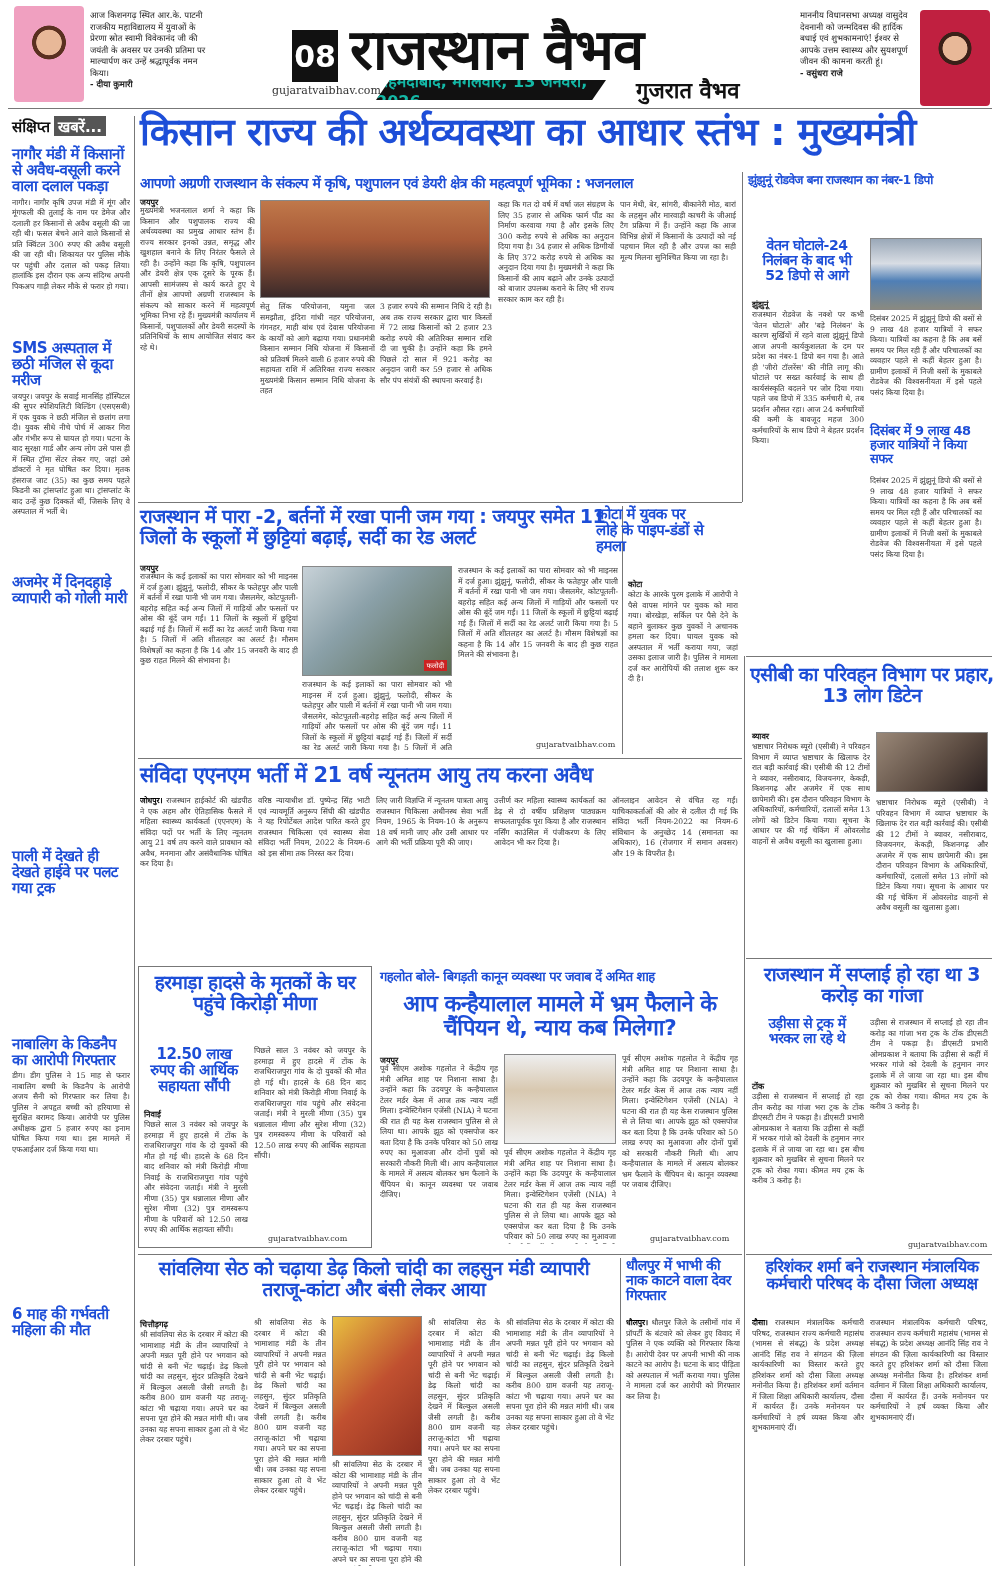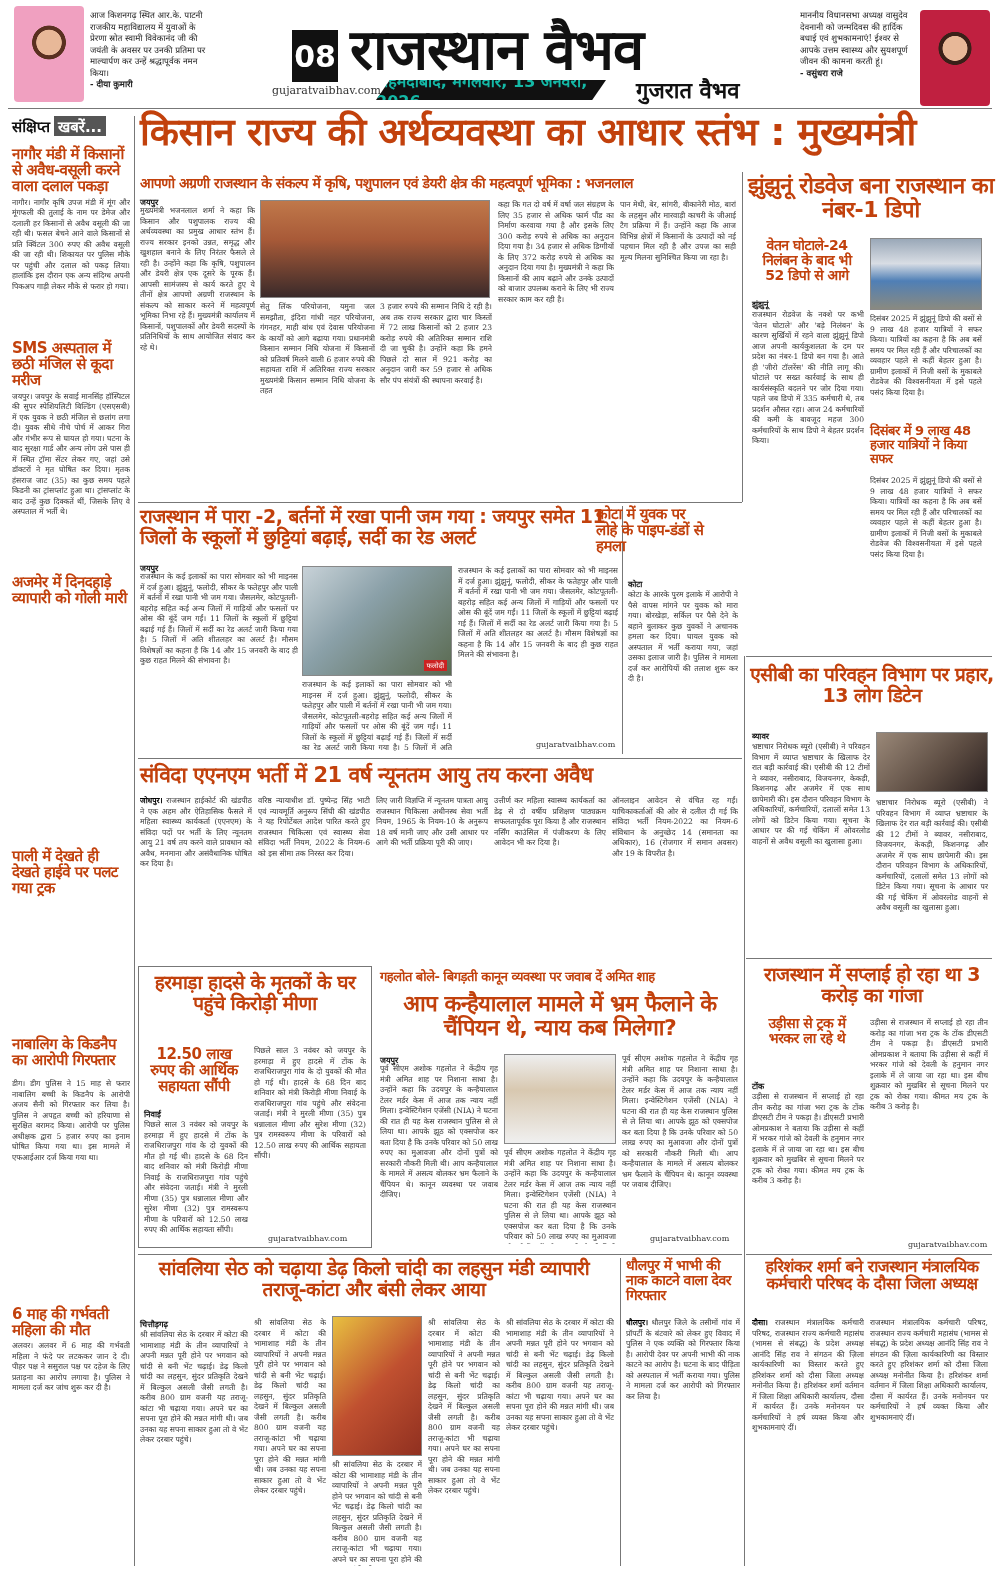--- a/index.html
+++ b/index.html
@@ -16,21 +16,21 @@
 .portrait.pink{background:radial-gradient(circle at 50% 38%,#e8b898 0 18%,#5a3020 19% 24%,#f0a0c0 25% 100%)}
 .portrait.red{background:radial-gradient(circle at 50% 40%,#e8b898 0 18%,#3a2018 19% 24%,#c02040 25% 100%)}
 .quote{font-size:8.5px;line-height:11.5px;color:#222}
 .quote .by{font-weight:bold}
 .pageno{background:#111;color:#fff;font-family:"DejaVu Sans",sans-serif;font-weight:bold;font-size:30px;display:flex;align-items:center;justify-content:center}
 .mast{font-family:"DejaVu Sans",sans-serif;font-weight:900;font-size:56px;letter-spacing:-1px;line-height:64px}
 .dateband{background:#111;color:#14b8a6;font-family:"DejaVu Sans",sans-serif;font-weight:bold;font-size:16px;display:flex;align-items:center;justify-content:center;clip-path:polygon(6% 0,100% 0,94% 100%,0 100%)}
 .sub-mast{font-family:"DejaVu Sans",sans-serif;font-weight:900;font-size:22px}
 .site{font-size:11px;color:#333}
 .rule{border-top:1px solid #777}
-.hl{font-family:"DejaVu Sans",sans-serif;font-weight:bold;line-height:1.08;color:#c2410c;letter-spacing:-0.5px}
+.hl{font-family:"DejaVu Sans",sans-serif;font-weight:bold;line-height:1.08;color:#1d4ed8;letter-spacing:-0.5px}
 .body-txt{font-size:7.6px;line-height:10.5px;color:#333;text-align:justify;overflow:hidden}
 .body-txt b{color:#000}
 .brief-tag{display:flex;align-items:flex-start;font-family:"DejaVu Sans",sans-serif;font-weight:bold;font-size:15px}
 .brief-tag .grey{background:#555;color:#fff;padding:0 4px;margin-left:4px}
 .vline{border-left:1px solid #777}
 .boxed{border:1px solid #777}
 .tag-red{background:#c22;color:#fff;font-size:7px;padding:1px 3px;font-family:"DejaVu Sans",sans-serif}
 </style>
 </head>
 <body>
@@ -66,40 +66,39 @@
   <div class="body-txt" style="height:190px;margin-top:3px">जयपुर। जयपुर के सवाई मानसिंह हॉस्पिटल की सुपर स्पेशियलिटी बिल्डिंग (एसएसबी) में एक युवक ने छठी मंजिल से छलांग लगा दी। युवक सीधे नीचे पोर्च में आकर गिरा और गंभीर रूप से घायल हो गया। घटना के बाद सुरक्षा गार्ड और अन्य लोग उसे पास ही में स्थित ट्रॉमा सेंटर लेकर गए, जहां उसे डॉक्टरों ने मृत घोषित कर दिया। मृतक हंसराज जाट (35) का कुछ समय पहले किडनी का ट्रांसप्लांट हुआ था। ट्रांसप्लांट के बाद उन्हें कुछ दिक्कतें थीं, जिसके लिए वे अस्पताल में भर्ती थे।</div>
 </div>
 <div class="abs" style="left:12px;top:574px;width:118px">
   <div class="hl" style="font-size:15px">अजमेर में दिनदहाड़े व्यापारी को गोली मारी</div>
 </div>
 <div class="abs" style="left:12px;top:848px;width:118px">
   <div class="hl" style="font-size:15px">पाली में देखते ही देखते हाईवे पर पलट गया ट्रक</div>
 </div>
 <div class="abs" style="left:12px;top:1036px;width:118px">
   <div class="hl" style="font-size:15px">नाबालिग के किडनैप का आरोपी गिरफ्तार</div>
-  <div class="body-txt" style="height:220px;margin-top:11px">डीग। डीग पुलिस ने 15 माह से फरार नाबालिग बच्ची के किडनैप के आरोपी अजय सैनी को गिरफ्तार कर लिया है। पुलिस ने अपहृत बच्ची को हरियाणा से सुरक्षित बरामद किया। आरोपी पर पुलिस अधीक्षक द्वारा 5 हजार रुपए का इनाम घोषित किया गया था। इस मामले में एफआईआर दर्ज किया गया था।</div>
+  <div class="body-txt" style="height:220px;margin-top:3px">डीग। डीग पुलिस ने 15 माह से फरार नाबालिग बच्ची के किडनैप के आरोपी अजय सैनी को गिरफ्तार कर लिया है। पुलिस ने अपहृत बच्ची को हरियाणा से सुरक्षित बरामद किया। आरोपी पर पुलिस अधीक्षक द्वारा 5 हजार रुपए का इनाम घोषित किया गया था। इस मामले में एफआईआर दर्ज किया गया था।</div>
 </div>
 <div class="abs" style="left:12px;top:1306px;width:118px">
   <div class="hl" style="font-size:15px">6 माह की गर्भवती महिला की मौत</div>
-  <div class="body-txt" style="height:220px;margin-top:3px">अलवर। अलवर में 6 माह की गर्भवती महिला ने फंदे पर लटककर जान दे दी। पीहर पक्ष ने ससुराल पक्ष पर दहेज के लिए प्रताड़ना का आरोप लगाया है। पुलिस ने मामला दर्ज कर जांच शुरू कर दी है।</div>
 </div>
 <div class="abs vline" style="left:134px;top:116px;height:1450px"></div>
 
 <div class="abs hl" style="left:140px;top:112px;width:850px;font-size:38px;font-weight:900;white-space:nowrap">किसान राज्य की अर्थव्यवस्था का आधार स्तंभ : मुख्यमंत्री</div>
 <div class="abs hl" style="left:140px;top:176px;width:600px;font-size:14px;white-space:nowrap">आपणो अग्रणी राजस्थान के संकल्प में कृषि, पशुपालन एवं डेयरी क्षेत्र की महत्वपूर्ण भूमिका : भजनलाल</div>
 <div class="abs" style="left:140px;top:196px;font-size:8px;font-weight:bold">जयपुर</div>
 <div class="abs body-txt" style="left:140px;top:206px;width:115px;height:290px">मुख्यमंत्री भजनलाल शर्मा ने कहा कि किसान और पशुपालक राज्य की अर्थव्यवस्था का प्रमुख आधार स्तंभ हैं। राज्य सरकार इनको उन्नत, समृद्ध और खुशहाल बनाने के लिए निरंतर फैसले ले रही है। उन्होंने कहा कि कृषि, पशुपालन और डेयरी क्षेत्र एक दूसरे के पूरक हैं। आपसी सामंजस्य से कार्य करते हुए ये तीनों क्षेत्र आपणो अग्रणी राजस्थान के संकल्प को साकार करने में महत्वपूर्ण भूमिका निभा रहे हैं। मुख्यमंत्री कार्यालय में किसानों, पशुपालकों और डेयरी सदस्यों के प्रतिनिधियों के साथ आयोजित संवाद कर रहे थे।</div>
 <div class="abs photo hall" style="left:260px;top:200px;width:230px;height:98px"></div>
 <div class="abs body-txt" style="left:260px;top:302px;width:115px;height:194px">सेतु लिंक परियोजना, यमुना जल समझौता, इंदिरा गांधी नहर परियोजना, गंगनहर, माही बांध एवं देवास परियोजना के कार्यों को आगे बढ़ाया गया। प्रधानमंत्री किसान सम्मान निधि योजना में किसानों को प्रतिवर्ष मिलने वाली 6 हजार रुपये की सहायता राशि में अतिरिक्त राज्य सरकार मुख्यमंत्री किसान सम्मान निधि योजना के तहत</div>
 <div class="abs body-txt" style="left:380px;top:302px;width:112px;height:194px">3 हजार रुपये की सम्मान निधि दे रही है। अब तक राज्य सरकार द्वारा चार किस्तों में 72 लाख किसानों को 2 हजार 23 करोड़ रुपये की अतिरिक्त सम्मान राशि दी जा चुकी है। उन्होंने कहा कि हमने पिछले दो साल में 921 करोड़ का अनुदान जारी कर 59 हजार से अधिक सौर पंप संयंत्रों की स्थापना करवाई है।</div>
 <div class="abs body-txt" style="left:498px;top:200px;width:116px;height:296px">कहा कि गत दो वर्ष में वर्षा जल संग्रहण के लिए 35 हजार से अधिक फार्म पौंड का निर्माण करवाया गया है और इसके लिए 300 करोड़ रुपये से अधिक का अनुदान दिया गया है। 34 हजार से अधिक डिग्गीयों के लिए 372 करोड़ रुपये से अधिक का अनुदान दिया गया है। मुख्यमंत्री ने कहा कि किसानों की आय बढ़ाने और उनके उत्पादों को बाजार उपलब्ध कराने के लिए भी राज्य सरकार काम कर रही है।</div>
 <div class="abs body-txt" style="left:620px;top:200px;width:116px;height:296px">पान मेथी, बेर, सांगरी, बीकानेरी मोठ, बारां के लहसुन और मारवाड़ी काचरी के जीआई टैग प्रक्रिया में हैं। उन्होंने कहा कि आज विभिन्न क्षेत्रों में किसानों के उत्पादों को नई पहचान मिल रही है और उपज का सही मूल्य मिलना सुनिश्चित किया जा रहा है।</div>
 <div class="abs vline" style="left:742px;top:172px;height:330px"></div>
 
-<div class="abs hl" style="left:748px;top:174px;width:246px;font-size:22px;text-align:center">झुंझुनूं रोडवेज बना राजस्थान का नंबर-1 डिपो</div>
+<div class="abs hl" style="left:748px;top:174px;width:246px;font-size:12px;">झुंझुनूं रोडवेज बना राजस्थान का नंबर-1 डिपो</div>
 <div class="abs hl" style="left:752px;top:238px;width:110px;font-size:14px;text-align:center">वेतन घोटाले-24 निलंबन के बाद भी 52 डिपो से आगे</div>
 <div class="abs photo bus" style="left:870px;top:238px;width:112px;height:72px"></div>
 <div class="abs" style="left:752px;top:298px;font-size:8px;font-weight:bold">झुंझुनूं</div>
 <div class="abs body-txt" style="left:752px;top:310px;width:112px;height:340px">राजस्थान रोडवेज के नक्शे पर कभी 'वेतन घोटाले' और 'बड़े निलंबन' के कारण सुर्खियों में रहने वाला झुंझुनूं डिपो आज अपनी कार्यकुशलता के दम पर प्रदेश का नंबर-1 डिपो बन गया है। आते ही 'जीरो टॉलरेंस' की नीति लागू की। घोटाले पर सख्त कार्रवाई के साथ ही कार्यसंस्कृति बदलने पर जोर दिया गया। पहले जब डिपो में 335 कर्मचारी थे, तब प्रदर्शन औसत रहा। आज 24 कर्मचारियों की कमी के बावजूद महज 300 कर्मचारियों के साथ डिपो ने बेहतर प्रदर्शन किया।</div>
 <div class="abs body-txt" style="left:870px;top:314px;width:112px;height:106px">दिसंबर 2025 में झुंझुनूं डिपो की बसों से 9 लाख 48 हजार यात्रियों ने सफर किया। यात्रियों का कहना है कि अब बसें समय पर मिल रही हैं और परिचालकों का व्यवहार पहले से कहीं बेहतर हुआ है। ग्रामीण इलाकों में निजी बसों के मुकाबले रोडवेज की विश्वसनीयता में इसे पहले पसंद किया दिया है।</div>
 <div class="abs hl" style="left:870px;top:424px;width:118px;font-size:13px">दिसंबर में 9 लाख 48 हजार यात्रियों ने किया सफर</div>
 <div class="abs body-txt" style="left:870px;top:476px;width:112px;height:170px">दिसंबर 2025 में झुंझुनूं डिपो की बसों से 9 लाख 48 हजार यात्रियों ने सफर किया। यात्रियों का कहना है कि अब बसें समय पर मिल रही हैं और परिचालकों का व्यवहार पहले से कहीं बेहतर हुआ है। ग्रामीण इलाकों में निजी बसों के मुकाबले रोडवेज की विश्वसनीयता में इसे पहले पसंद किया दिया है।</div>
 
 <div class="abs rule" style="left:138px;top:502px;width:604px"></div>
 <div class="abs hl" style="left:140px;top:506px;width:470px;font-size:19px">राजस्थान में पारा -2, बर्तनों में रखा पानी जम गया : जयपुर समेत 11 जिलों के स्कूलों में छुट्टियां बढ़ाई, सर्दी का रेड अलर्ट</div>

